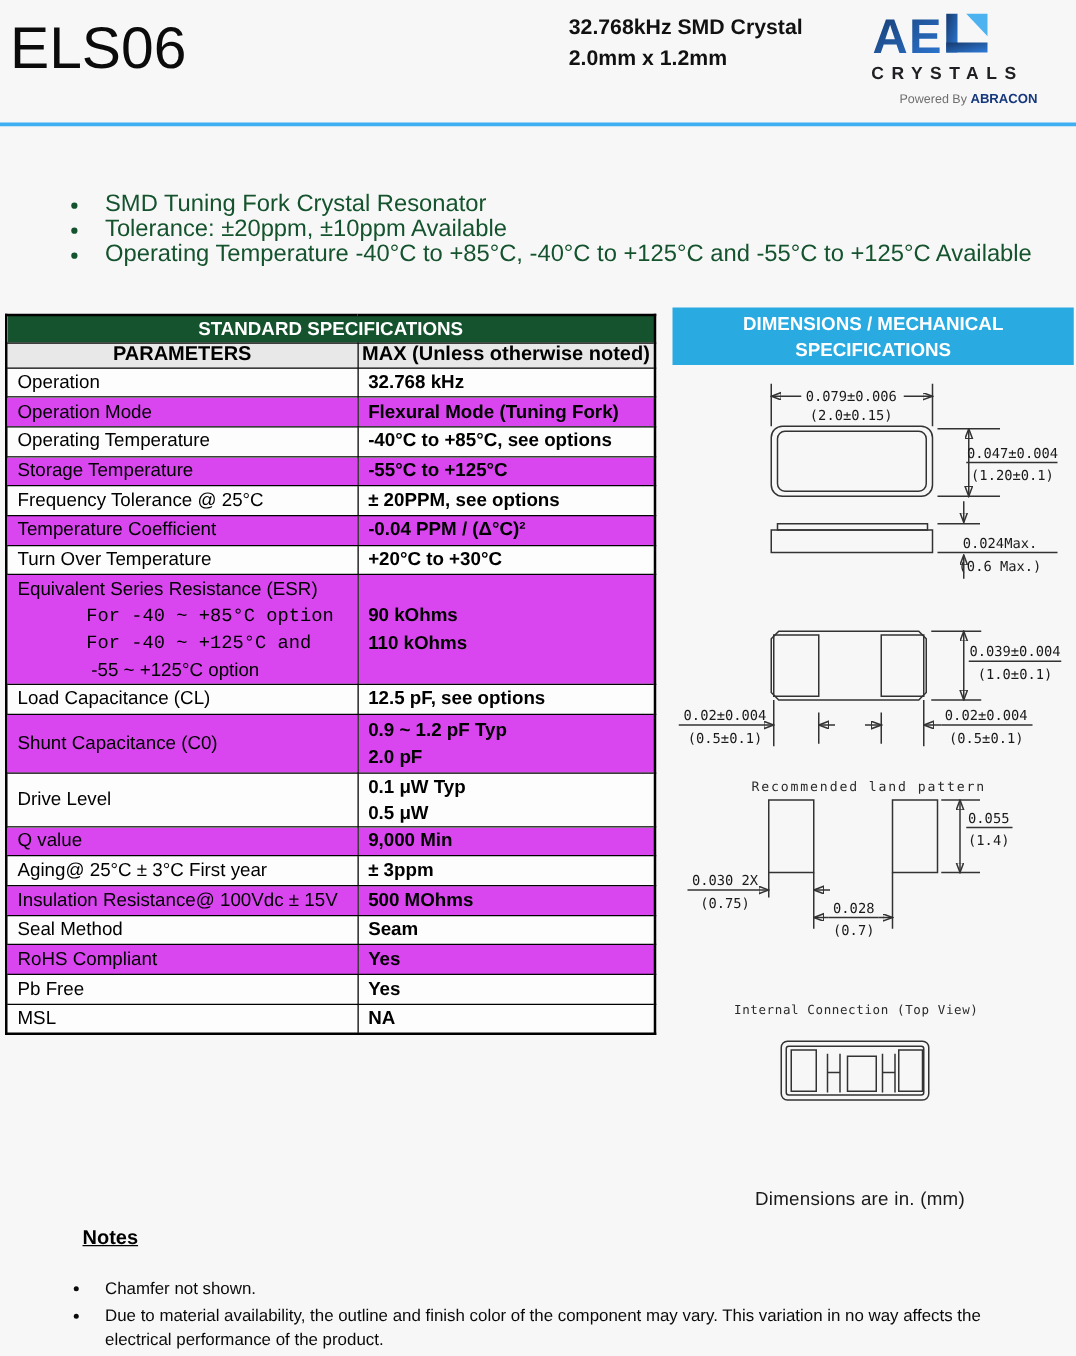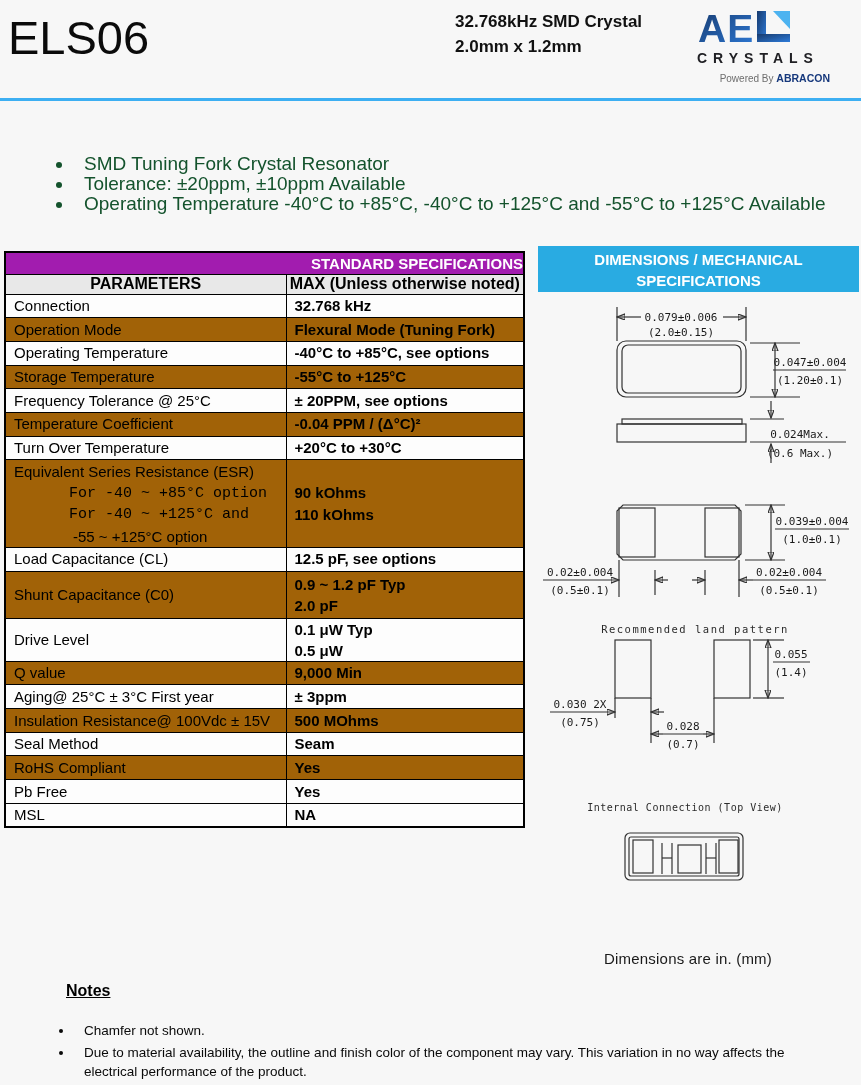--- a/index.html
+++ b/index.html
@@ -16,25 +16,25 @@
 
   
   .features { position:absolute; left:40px; top:148px; width:790px; }
   .features .sec-title { font-size:15px; font-weight:700; color:#000; }
   .features ul { margin:6px 0 0 0; padding-left:34px; }
   .features li { font-size:19px; line-height:20px; padding-left:10px; color:#14532d; }
 
   
   table.spec { position:absolute; left:4px; top:251px; width:519px; border-collapse:collapse; table-layout:fixed; border:2px solid #000; }
   table.spec th, table.spec td { border:1px solid #000; overflow:hidden; }
-  .tbl-title { background:#a21caf; color:#fff; font-size:15px; font-weight:700; height:22px; text-align:right; }
+  .tbl-title { background:#14532d; color:#fff; font-size:15px; font-weight:700; height:22px; text-align:center; }
   .tbl-head th { background:#e8e8e8; font-size:16px; font-weight:700; height:20px; text-align:center; }
   table.spec td { font-size:15px; height:23.7px; padding:0 4px 0 8px; line-height:1.18; vertical-align:middle; background:#fdfdfd; }
   table.spec td.val { font-weight:700; }
-  tr.shaded td { background:#a16207; }
+  tr.shaded td { background:#d946ef; }
   tr.r-esr td { height:87px; vertical-align:middle; }
   tr.r-esr td.param { vertical-align:top; padding-top:1px; }
   tr.r-2a td { height:47px; }
   tr.r-2b td { height:39px; }
   .ln { display:block; line-height:21.4px; }
   .ln2 { display:block; line-height:21px; }
   .indent { padding-left:55px;font-family:Liberation Mono, monospace; }
   .indent2 { padding-left:59px; }
 
   
@@ -99,21 +99,21 @@
     </colgroup>
   <tbody>
       <tr>
     <th class="tbl-title" colspan="2">STANDARD SPECIFICATIONS</th>
   </tr>
   <tr class="tbl-head">
     <th>PARAMETERS</th>
     <th>MAX (Unless otherwise noted)</th>
   </tr>
   <tr>
-        <td class="param">Connection</td>
+        <td class="param">Operation</td>
         <td class="val">32.768 kHz</td>
       </tr>
   <tr class="shaded">
         <td class="param">Operation Mode</td>
         <td class="val">Flexural Mode (Tuning Fork)</td>
       </tr>
   <tr>
         <td class="param">Operating Temperature</td>
         <td class="val">-40°C to +85°C, see options</td>
       </tr>

